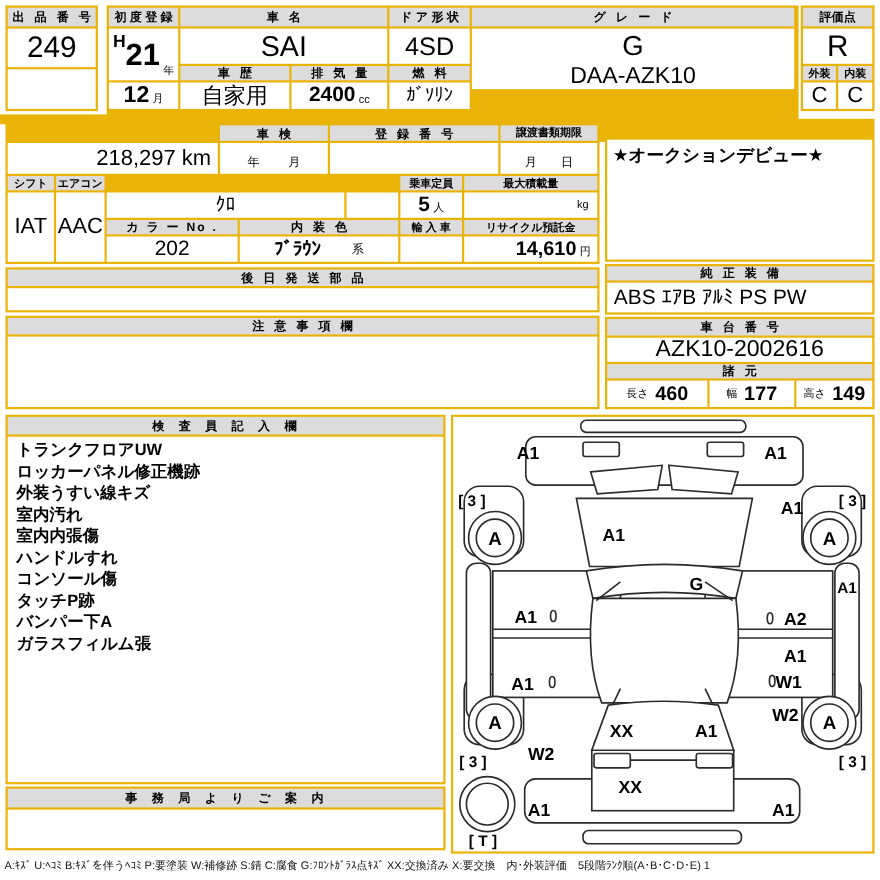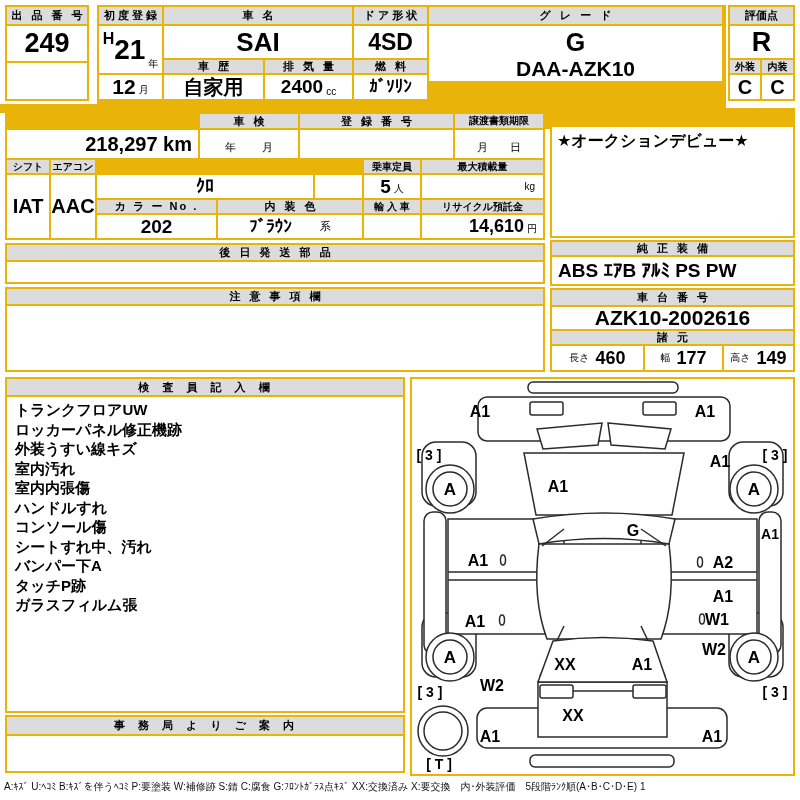--- a/index.html
+++ b/index.html
@@ -3,21 +3,21 @@
 <meta charset="utf-8">
 <style>
   html,body{margin:0;padding:0;}
   body{width:800px;height:800px;position:relative;background:#fff;color:#000;
        font-family:"Liberation Sans","DejaVu Sans",sans-serif;}
   .blk{position:absolute;background:#eab308;}
   .c{position:absolute;background:#fff;display:flex;align-items:center;justify-content:center;
      overflow:hidden;box-sizing:border-box;white-space:nowrap;}
   .h{background:#dcdcdc;font-weight:bold;font-size:11px;letter-spacing:3px;text-indent:3px;}
   .ls0{letter-spacing:0;text-indent:0;}
-  .v{font-weight:bold;}
+  .v{font-weight:normal;}
   .left{justify-content:flex-start;}
   .right{justify-content:flex-end;}
   .top{align-items:flex-start;}
   .sm{font-size:11px;font-weight:normal;}
   .u{font-size:10px;font-weight:normal;margin-left:3px;align-self:flex-end;padding-bottom:2px;}
   .legend{position:absolute;font-size:10px;color:#111;white-space:nowrap;}
   .insp-line{font-size:15px;font-weight:bold;line-height:19.5px;padding-left:8px;}
   svg text{font-family:"Liberation Sans","DejaVu Sans",sans-serif;}
 </style>
 </head>
@@ -163,23 +163,22 @@
 <div class="blk" style="left:5px;top:377px;width:400px;height:336px">
   <div class="c h" style="left:2px;top:2px;width:396px;height:16px;letter-spacing:5px">検 査 員 記 入 欄</div>
   <div class="c left top" style="left:2px;top:20px;width:396px;height:314px;display:block;padding-top:3px">
     <div class="insp-line">トランクフロアUW</div>
     <div class="insp-line">ロッカーパネル修正機跡</div>
     <div class="insp-line">外装うすい線キズ</div>
     <div class="insp-line">室内汚れ</div>
     <div class="insp-line">室内内張傷</div>
     <div class="insp-line">ハンドルすれ</div>
     <div class="insp-line">コンソール傷</div>
-    <div class="insp-line">シートすれ中、汚れ</div>
+    <div class="insp-line">タッチP跡</div>
     <div class="insp-line">バンパー下A</div>
-    <div class="insp-line">タッチP跡</div>
     <div class="insp-line">ガラスフィルム張</div>
   </div>
 </div>
 
 <div class="blk" style="left:5px;top:715px;width:400px;height:58px">
   <div class="c h" style="left:2px;top:2px;width:396px;height:17px;letter-spacing:5px">事 務 局 よ り ご 案 内</div>
   <div class="c" style="left:2px;top:21px;width:396px;height:35px"></div>
 </div>
 
 <div class="blk" style="left:410px;top:377px;width:385px;height:399px">

